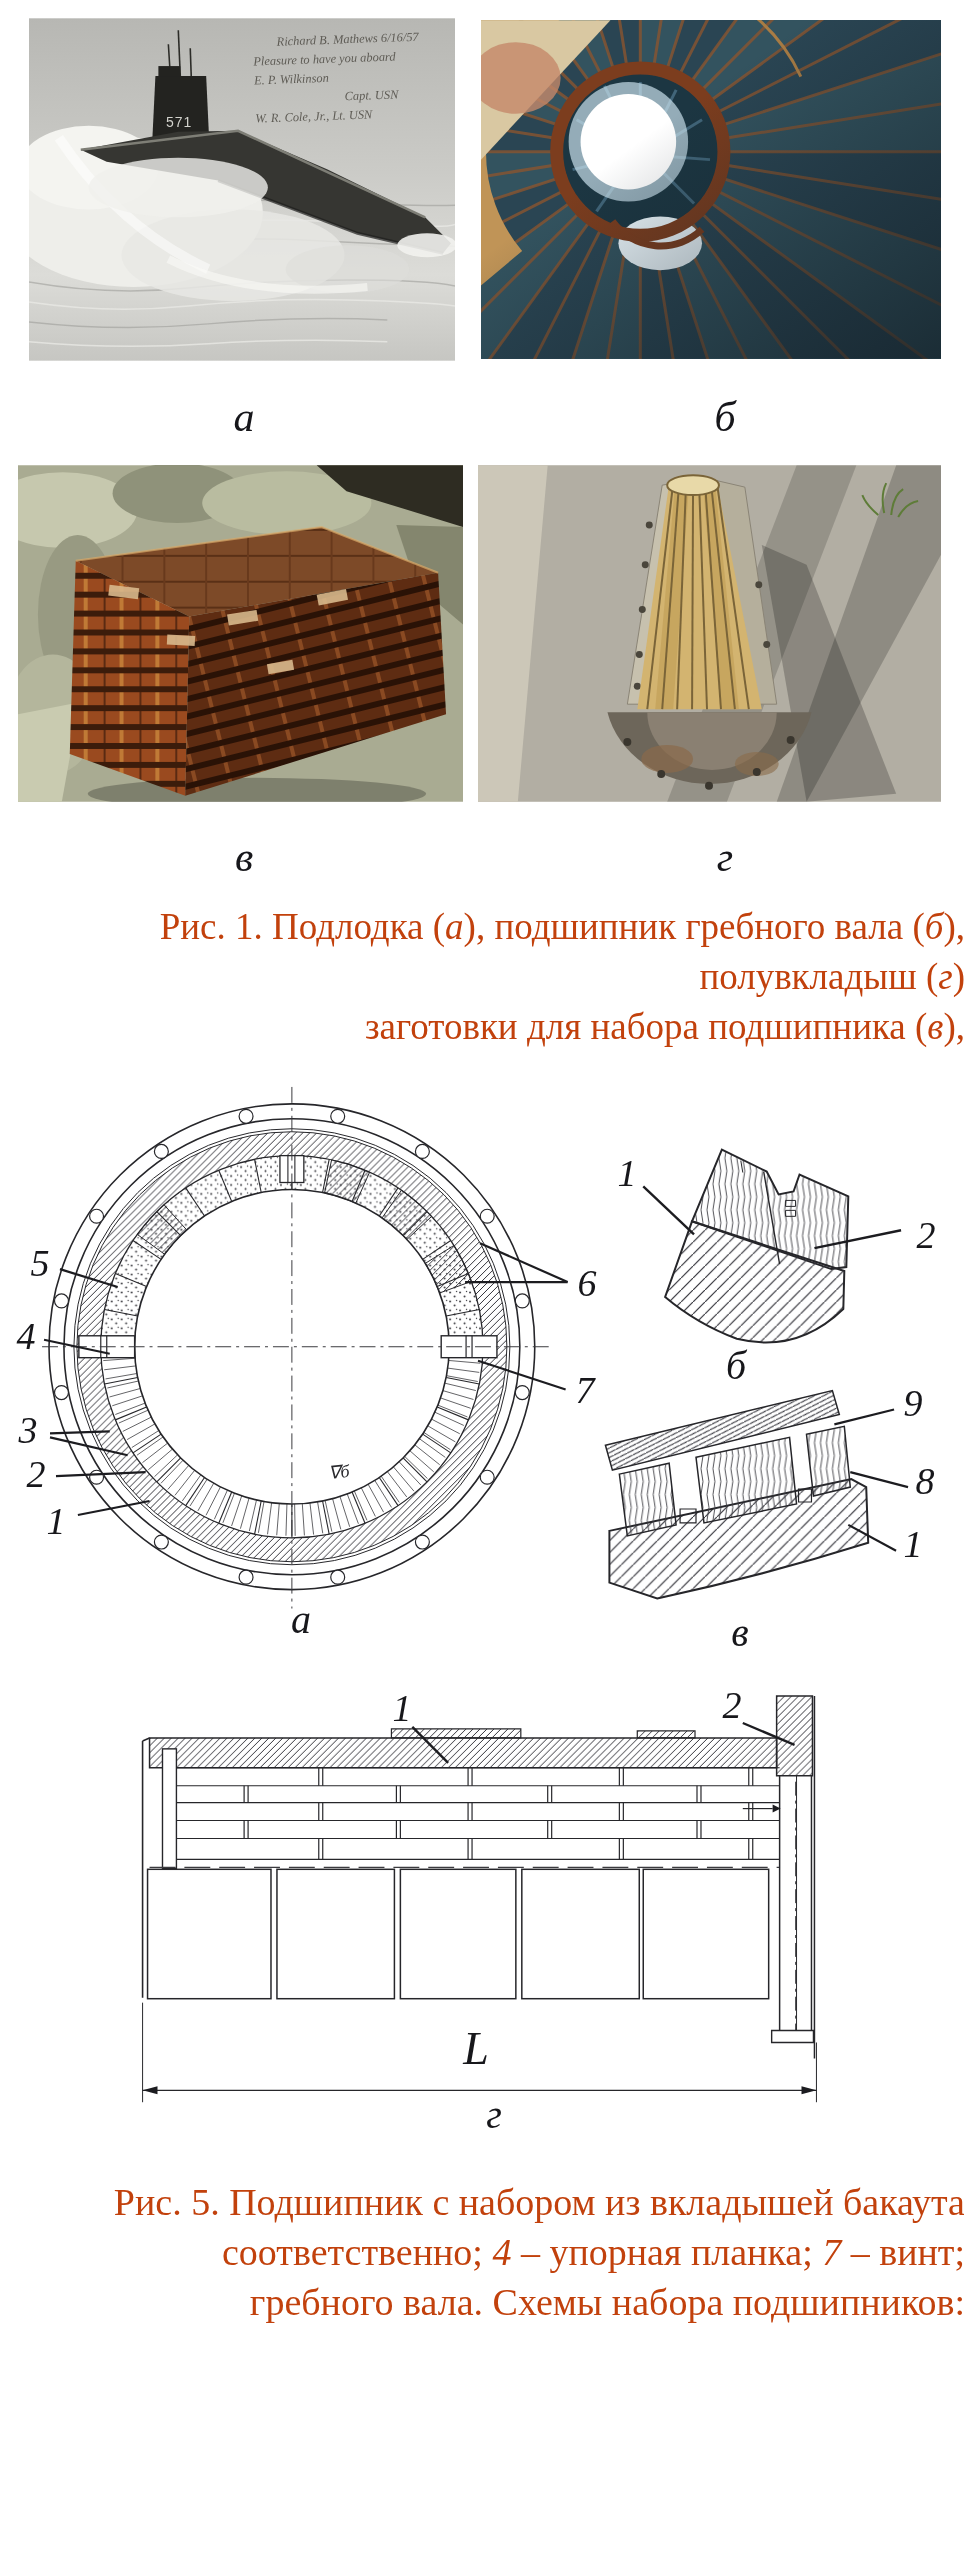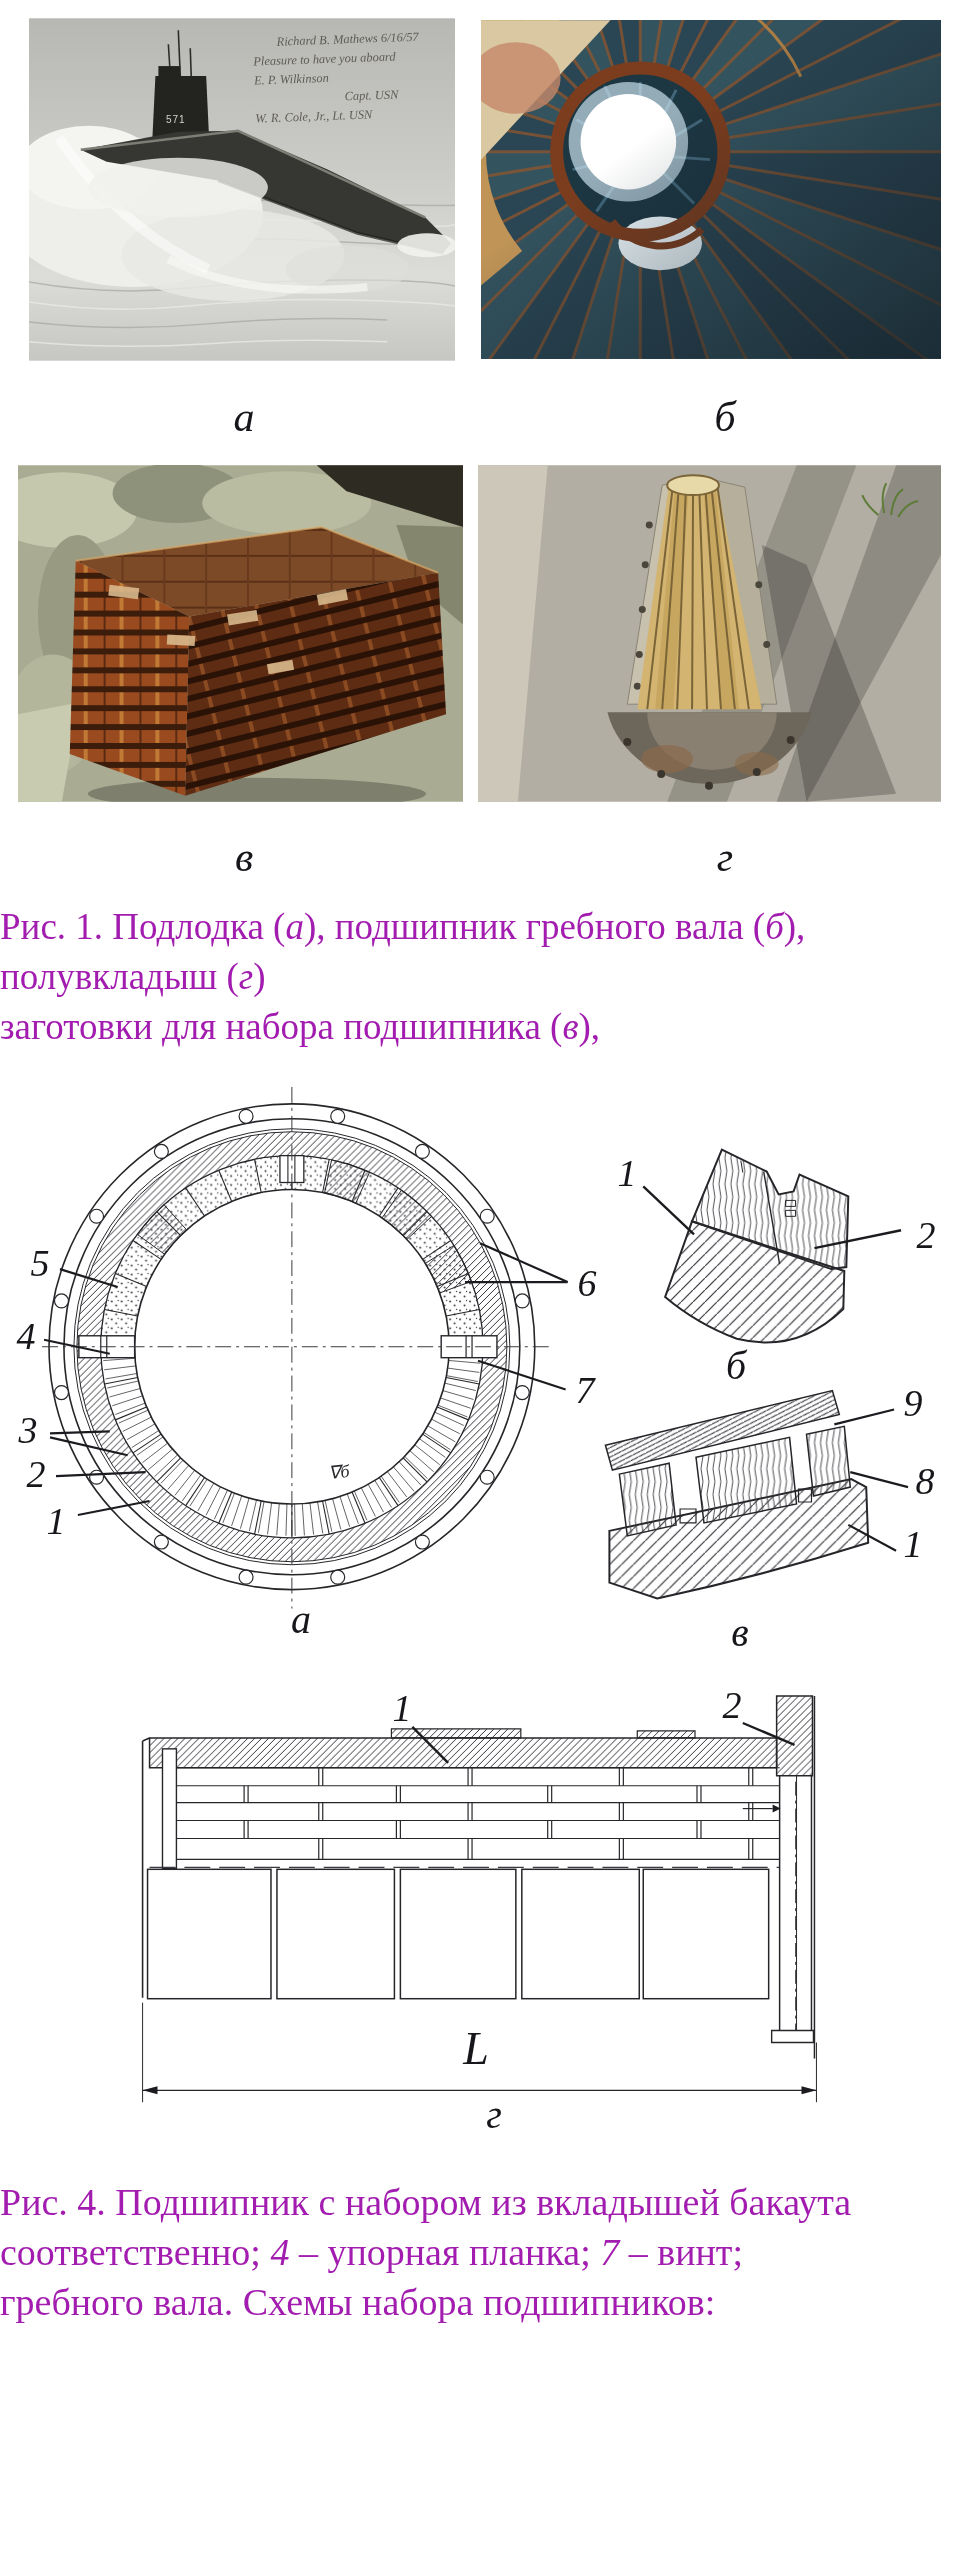--- a/index.html
+++ b/index.html
@@ -6,32 +6,32 @@
   .page{position:relative;width:965px;height:2576px;margin:0 auto;background:#fff;
         font-family:"Liberation Serif",serif;overflow:hidden;}
   figure{margin:0;position:absolute;overflow:hidden;padding:0;}
   .plabel,.dl{position:absolute;transform:translate(-50%,-50%);
         font-family:"Liberation Serif",serif;font-style:italic;color:#17171b;}
   .plabel{font-size:42px;}
   .dl{font-size:38px;}
   .dl.sec{font-size:40px;}
   .dl.dim{font-size:46px;}
   .dl.mark{font-size:18px;transform:translate(-50%,-50%) rotate(-6deg);color:#2a2a2e;}
-  .cap{position:absolute;left:0;width:965px;text-align:left;color:#a21caf;}
+  .cap{position:absolute;left:0;width:965px;text-align:right;color:#c2410c;}
   .cap .ln{height:50px;line-height:50px;white-space:nowrap;}
   .cap1{top:902px;font-size:37px;}
   .cap2{top:2177px;font-size:38px;}
   .it{font-style:italic;}
   .hand{position:absolute;left:225px;top:12px;width:199px;
         font-style:italic;font-size:12.4px;line-height:19px;color:#4e4b44;
         transform:rotate(-2deg);opacity:.85;}
   .hand div:nth-child(1){padding-left:24px;}
   .hand div:nth-child(4){padding-left:90px;}
   .subnum{position:absolute;left:137px;top:96px;font-family:"Liberation Sans",sans-serif;
-        font-size:10px;color:#d3d3cd;letter-spacing:1px;}
+        font-size:14px;color:#d3d3cd;letter-spacing:1px;}
   svg{display:block;}
   #dsvg{position:absolute;left:0;top:1075px;}
 </style>
 </head>
 <body>
 
 <div class="page">
 
   <figure class="ph" style="left:29px;top:18px;width:426px;height:343px">
     <svg width="426" height="343" viewBox="0 0 428 344">
@@ -568,19 +568,19 @@
   <div class="dl" style="left:925px;top:1481px">8</div>
   <div class="dl" style="left:913px;top:1544px">1</div>
   <div class="dl sec" style="left:740px;top:1632px">в</div>
 
   <div class="dl" style="left:402px;top:1708px">1</div>
   <div class="dl" style="left:732px;top:1705px">2</div>
   <div class="dl dim" style="left:476px;top:2048px">L</div>
   <div class="dl sec" style="left:494px;top:2114px">г</div>
 
   <div class="cap cap2">
-    <div class="ln"><span>Рис. 4. Подшипник с набором из вкладышей бакаута</span></div>
+    <div class="ln"><span>Рис. 5. Подшипник с набором из вкладышей бакаута</span></div>
     <div class="ln"><span>соответственно; </span><span class="it">4</span><span> – упорная планка; </span><span class="it">7</span><span> – винт;</span></div>
     <div class="ln"><span>гребного вала. Схемы набора подшипников:</span></div>
   </div>
 
 </div>
 
 
 </body></html>

